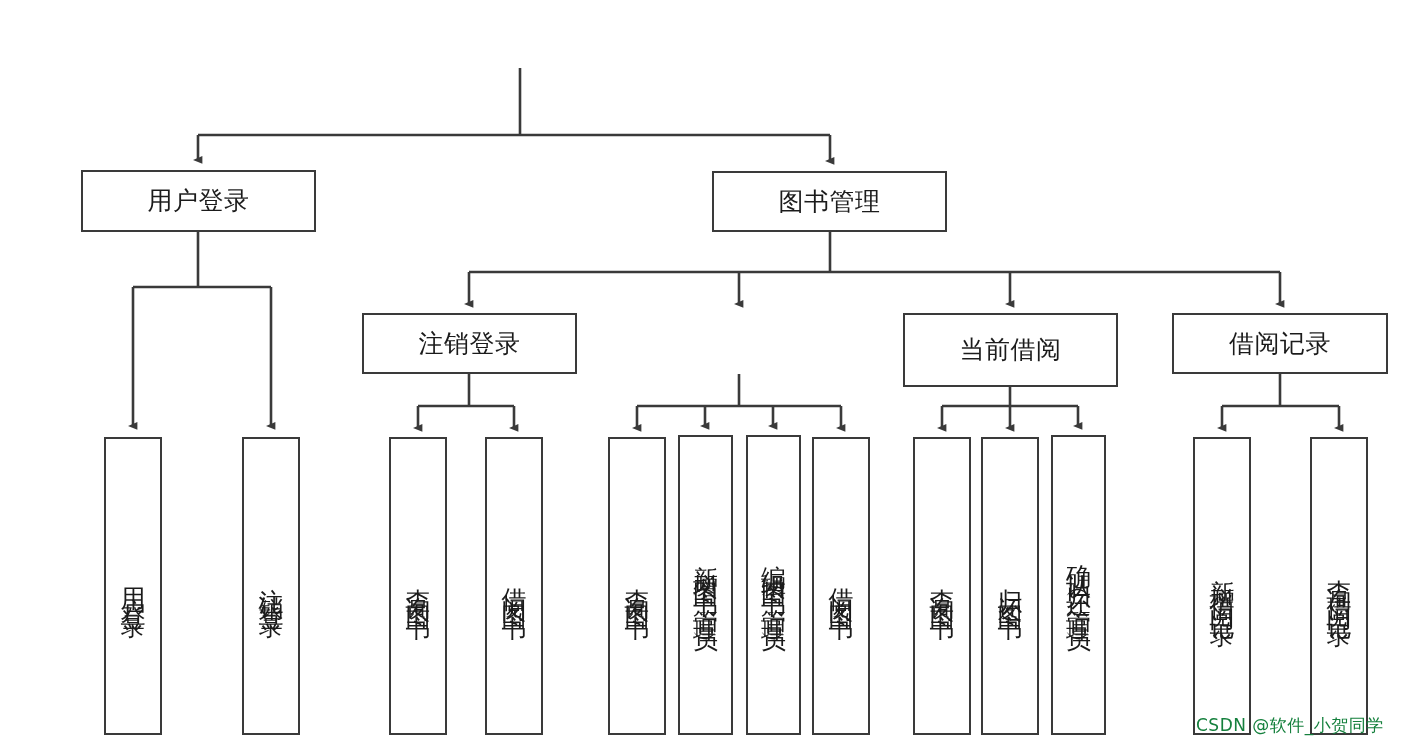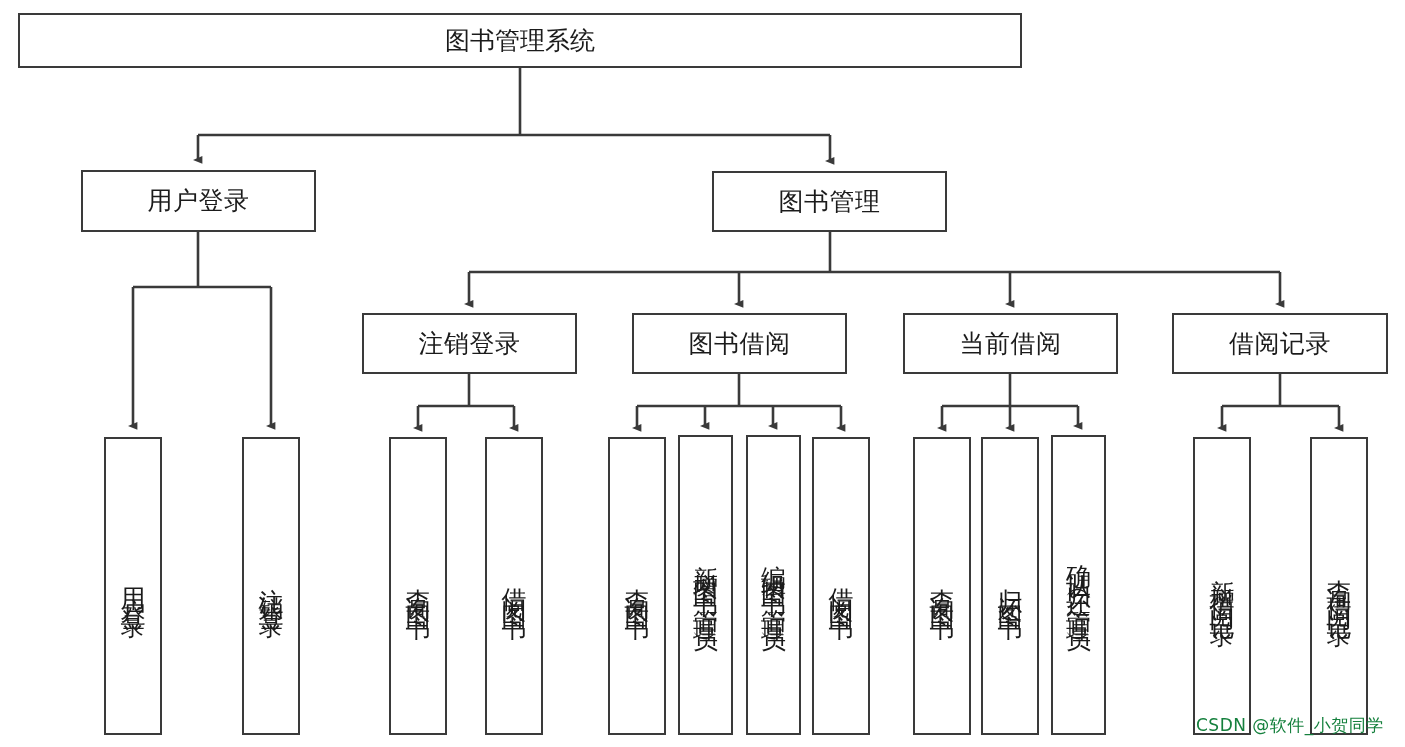--- a/index.html
+++ b/index.html
@@ -116,38 +116,32 @@
       <path d="M1010,406 L1010,428" marker-end="url(#arrow)"></path>
       <path d="M1078,406 L1078,426" marker-end="url(#arrow)"></path>
 
       <path d="M1280,374 L1280,406"></path>
       <path d="M1222,406 L1339,406"></path>
       <path d="M1222,406 L1222,428" marker-end="url(#arrow)"></path>
       <path d="M1339,406 L1339,428" marker-end="url(#arrow)"></path>
     </g>
   </svg>
 
-  <div class="node root" style="left:18px; top:13px; width:1004px; height:55px;">
-    <span>图书管理系统</span>
-  </div>
 
   <div class="node h" style="left:81px; top:170px; width:235px; height:62px;">
     <span>用户登录</span>
   </div>
   <div class="node h" style="left:712px; top:171px; width:235px; height:61px;">
     <span>图书管理</span>
   </div>
 
   <div class="node h" style="left:362px; top:313px; width:215px; height:61px;">
     <span>注销登录</span>
   </div>
-  <div class="node h" style="left:632px; top:313px; width:215px; height:61px;">
-    <span>图书借阅</span>
-  </div>
-  <div class="node h" style="left:903px; top:313px; width:215px; height:61px;">
+  <div class="node h" style="left:903px; top:313px; width:215px; height:74px;">
     <span>当前借阅</span>
   </div>
   <div class="node h" style="left:1172px; top:313px; width:216px; height:61px;">
     <span>借阅记录</span>
   </div>
 
   <div class="node v" style="left:104px; top:437px; width:58px; height:298px;">
     <span class="vtext">用户登录</span>
   </div>
   <div class="node v" style="left:242px; top:437px; width:58px; height:298px;">

